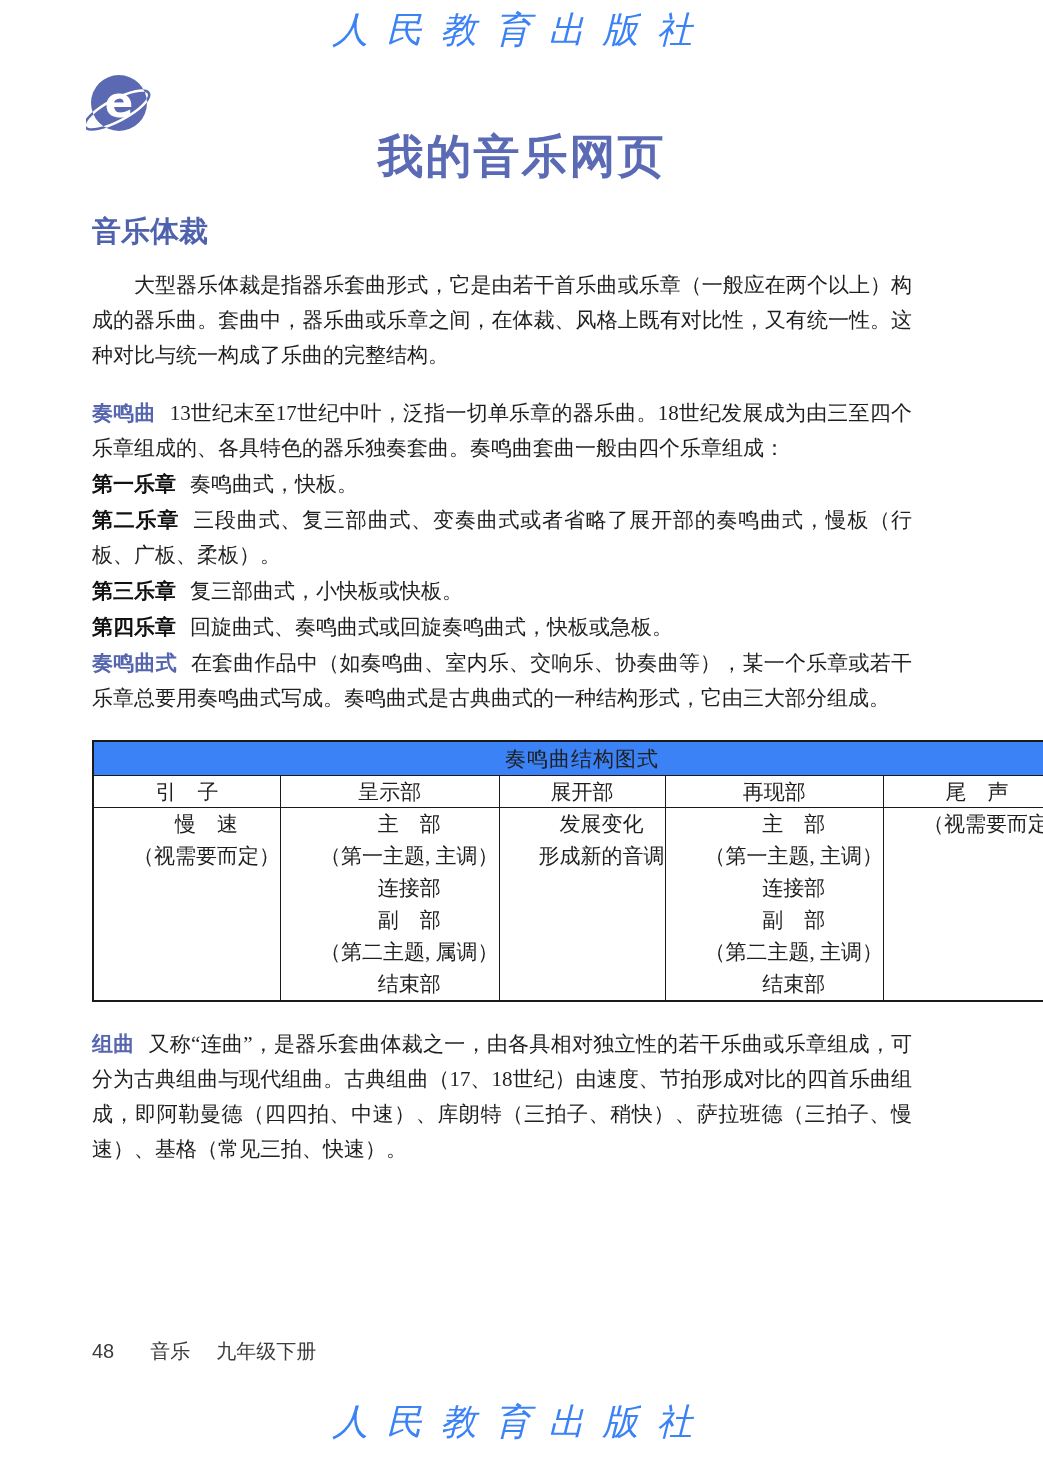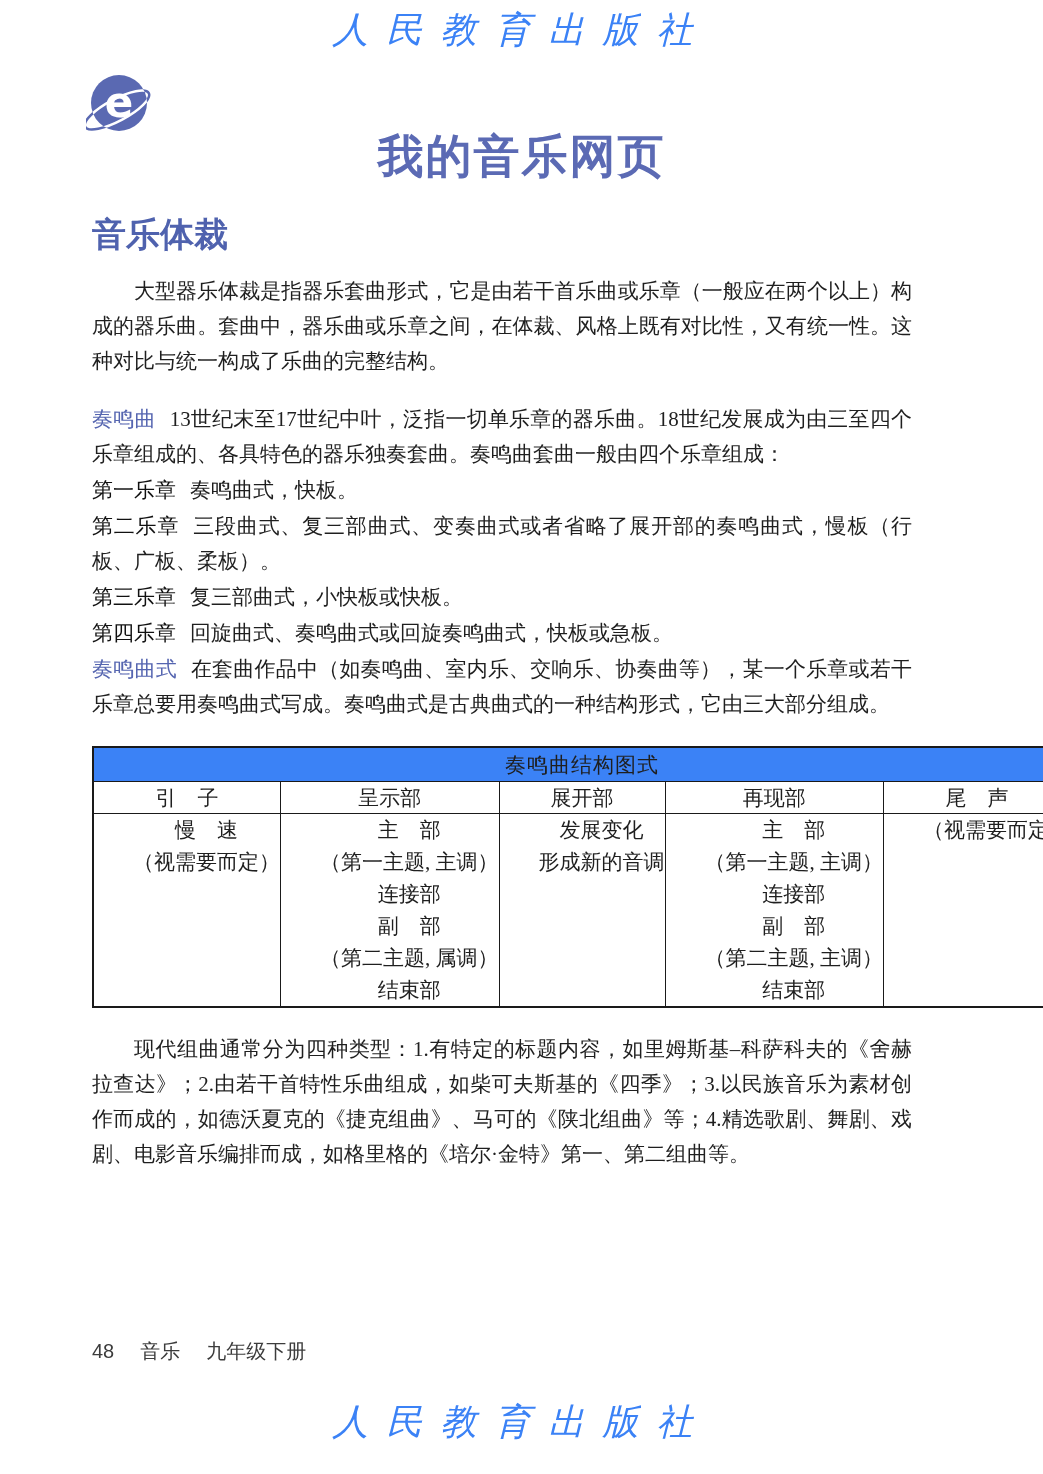--- a/index.html
+++ b/index.html
@@ -18,49 +18,49 @@
   .watermark.bottom{top:1398px;}
   .logo{position:absolute;left:86px;top:72px;width:66px;height:66px;}
   .page-title{
     position:absolute;top:126px;left:0;width:100%;text-align:center;
     font-family:"Liberation Sans","DejaVu Sans",sans-serif;
     font-weight:bold;font-size:46px;color:#5b6ab4;letter-spacing:2px;
   }
   .content{position:absolute;left:92px;top:212px;width:820px;}
   .section-heading{
     font-family:"Liberation Sans","DejaVu Sans",sans-serif;
-    font-weight:bold;font-size:34px;color:#4f62ae;margin:0 0 16px 0;
+    font-weight:bold;font-size:29px;color:#4f62ae;margin:0 0 16px 0;
   }
   p.body-par{margin:0;font-size:21px;line-height:35px;text-align:justify;}
   p.indent{text-indent:2em;}
   .entries{margin-top:22px;}
   .entry{margin:0;font-size:21px;line-height:35px;text-align:justify;}
   .term{
     font-family:"Liberation Sans","DejaVu Sans",sans-serif;
-    font-weight:normal;margin-right:14px;
+    font-weight:bold;margin-right:14px;
   }
   .term-blue{color:#5565b0;}
   .term-black{color:#111111;}
   table.sonata{
     width:100%;border-collapse:collapse;margin-top:24px;
     border:2px solid #1a1a1a;font-size:21px;
   }
   table.sonata th,table.sonata td{
     border:1px solid #1a1a1a;text-align:center;font-weight:normal;padding:0;
   }
   tr.table-title th{
     background:#3b82f6;height:33px;font-size:21px;letter-spacing:1px;
   }
   tr.col-headers th{height:31px;}
   td.body-col{vertical-align:top;padding:4px 2px 8px 2px;}
   .cell-line{line-height:32px;min-height:32px;white-space:nowrap;padding-left:39px;}
   .suite{margin-top:24px;}
   .footer{
     position:absolute;left:92px;top:1338px;font-size:20px;color:#3c3c3c;
-    display:flex;gap:26px;align-items:baseline;
+    display:flex;gap:36px;align-items:baseline;
     font-family:"Liberation Sans","DejaVu Sans",sans-serif;
   }
   .footer .book-info{font-family:"Liberation Serif","DejaVu Serif",serif;display:flex;gap:26px;}
 </style>
 </head>
 <body>
 
 <div class="watermark top">人民教育出版社</div>
 
 <div class="logo">
@@ -166,21 +166,23 @@
         <div class="cell-line"></div>
         <div class="cell-line"></div>
         <div class="cell-line"></div>
         <div class="cell-line"></div>
       </td>
     </tr>
   </tbody>
     </table>
 
   <div class="suite">
-    <p class="body-par indent">现代组曲通常分为四种类型：1.有特定的标题内容，如里姆斯基–科萨科夫的《舍赫拉查达》；2.由若干首特性乐曲组成，如柴可夫斯基的《四季》；3.以民族音乐为素材创作而成的，如德沃夏克的《捷克组曲》、马可的《陕北组曲》等；4.精选歌剧、舞剧、戏剧、电影音乐编排而成，如格里格的《培尔·金特》第一、第二组曲等。</p>
+    <p class="entry">
+      <span class="term term-blue">组曲</span><span>又称“连曲”，是器乐套曲体裁之一，由各具相对独立性的若干乐曲或乐章组成，可分为古典组曲与现代组曲。古典组曲（17、18世纪）由速度、节拍形成对比的四首乐曲组成，即阿勒曼德（四四拍、中速）、库朗特（三拍子、稍快）、萨拉班德（三拍子、慢速）、基格（常见三拍、快速）。</span>
+    </p>
   </div>
 
 </div>
 
 <div class="footer">
   <span>48</span>
   <span class="book-info">
     <span>音乐</span>
     <span>九年级下册</span>
   </span>

